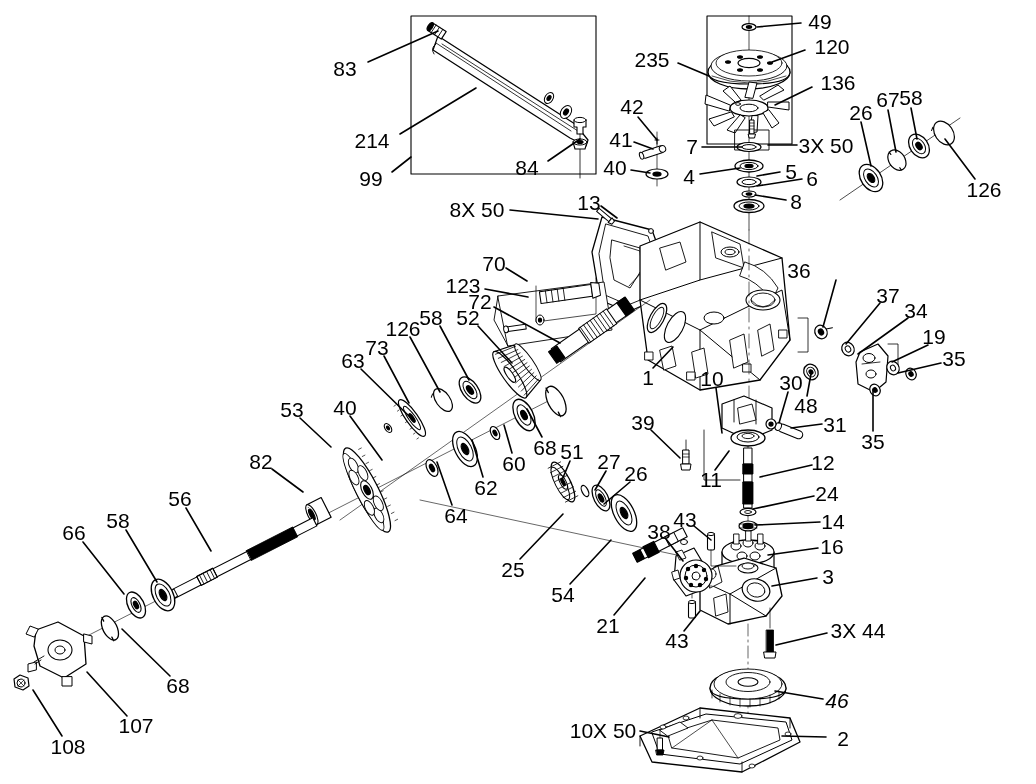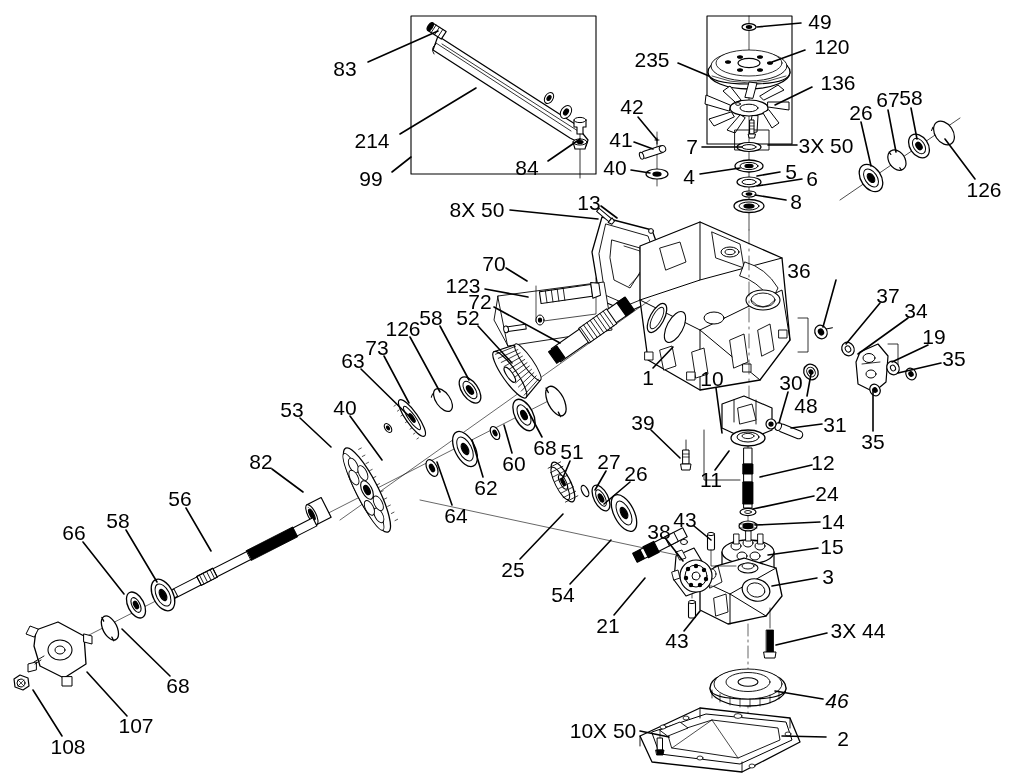--- a/index.html
+++ b/index.html
@@ -823,21 +823,21 @@
       <div class="callout" style="left: 563px; top: 594px;">54</div>
       <div class="callout" style="left: 608px; top: 625px;">21</div>
       <div class="callout" style="left: 659px; top: 531px;">38</div>
       <div class="callout" style="left: 685px; top: 519px;">43</div>
       <div class="callout" style="left: 677px; top: 640px;">43</div>
       <div class="callout" style="left: 643px; top: 422px;">39</div>
       <div class="callout" style="left: 711px; top: 479px;">11</div>
       <div class="callout" style="left: 823px; top: 462px;">12</div>
       <div class="callout" style="left: 827px; top: 493px;">24</div>
       <div class="callout" style="left: 833px; top: 521px;">14</div>
-      <div class="callout" style="left: 832px; top: 546px;">15</div>
+      <div class="callout" style="left: 832px; top: 546px;">16</div>
       <div class="callout" style="left: 828px; top: 576px;">3</div>
       <div class="callout" style="left: 858px; top: 630px;">3X 44</div>
       <div class="callout" style="left: 837px; top: 700px; font-style: italic;">46</div>
       <div class="callout" style="left: 843px; top: 738px;">2</div>
       <div class="callout" style="left: 603px; top: 730px;">10X 50</div>
     </div>
 
 </div>
 
 </body></html>

